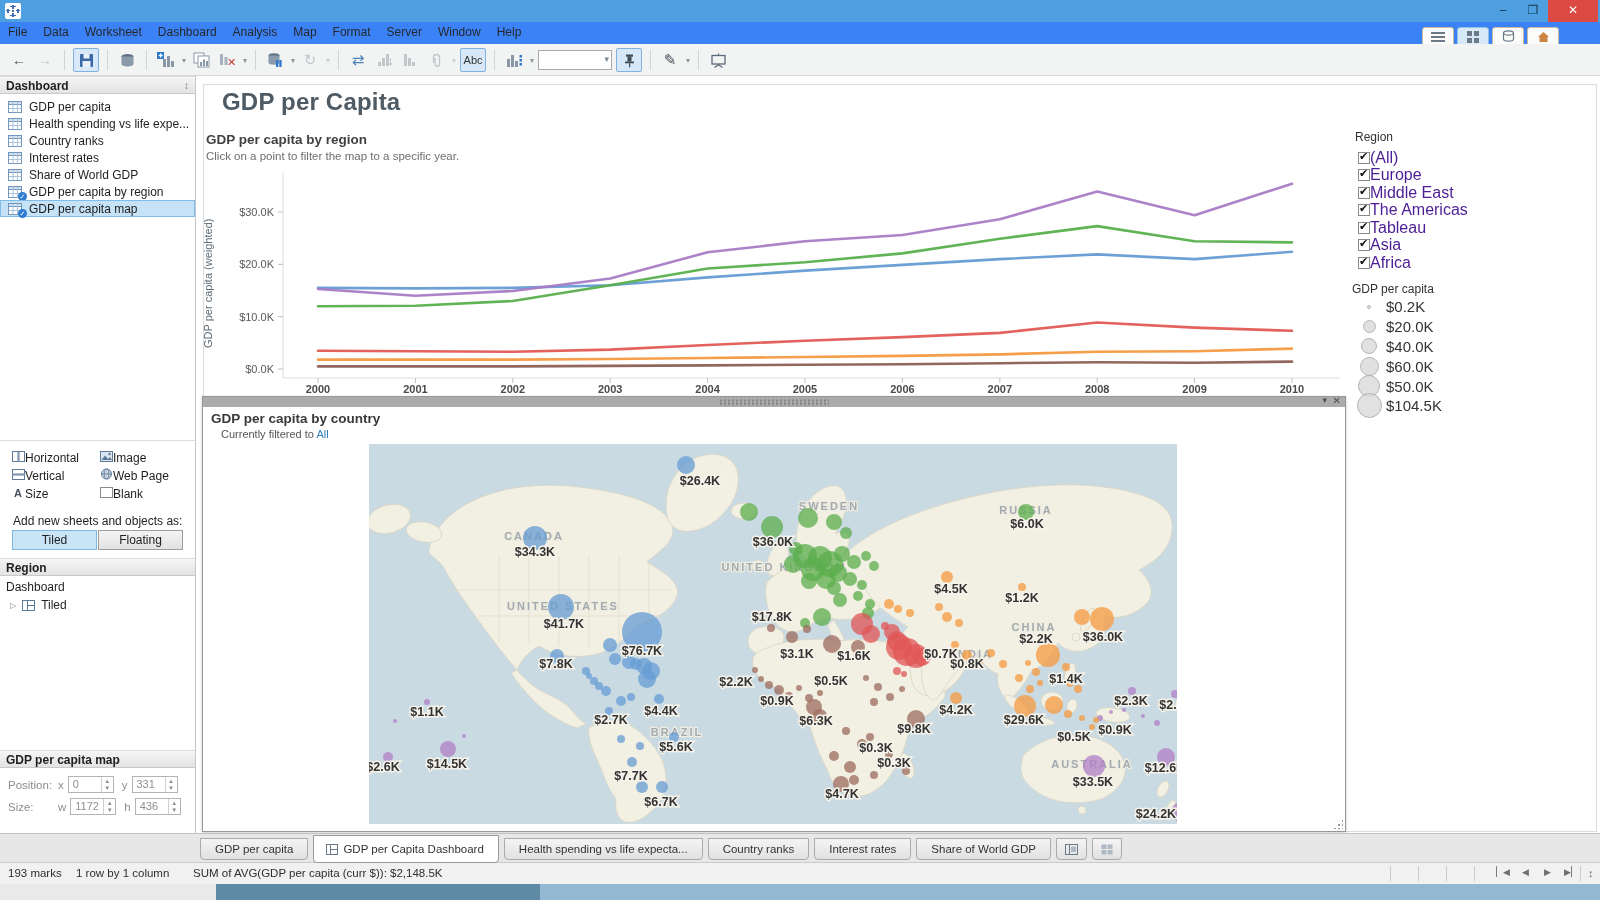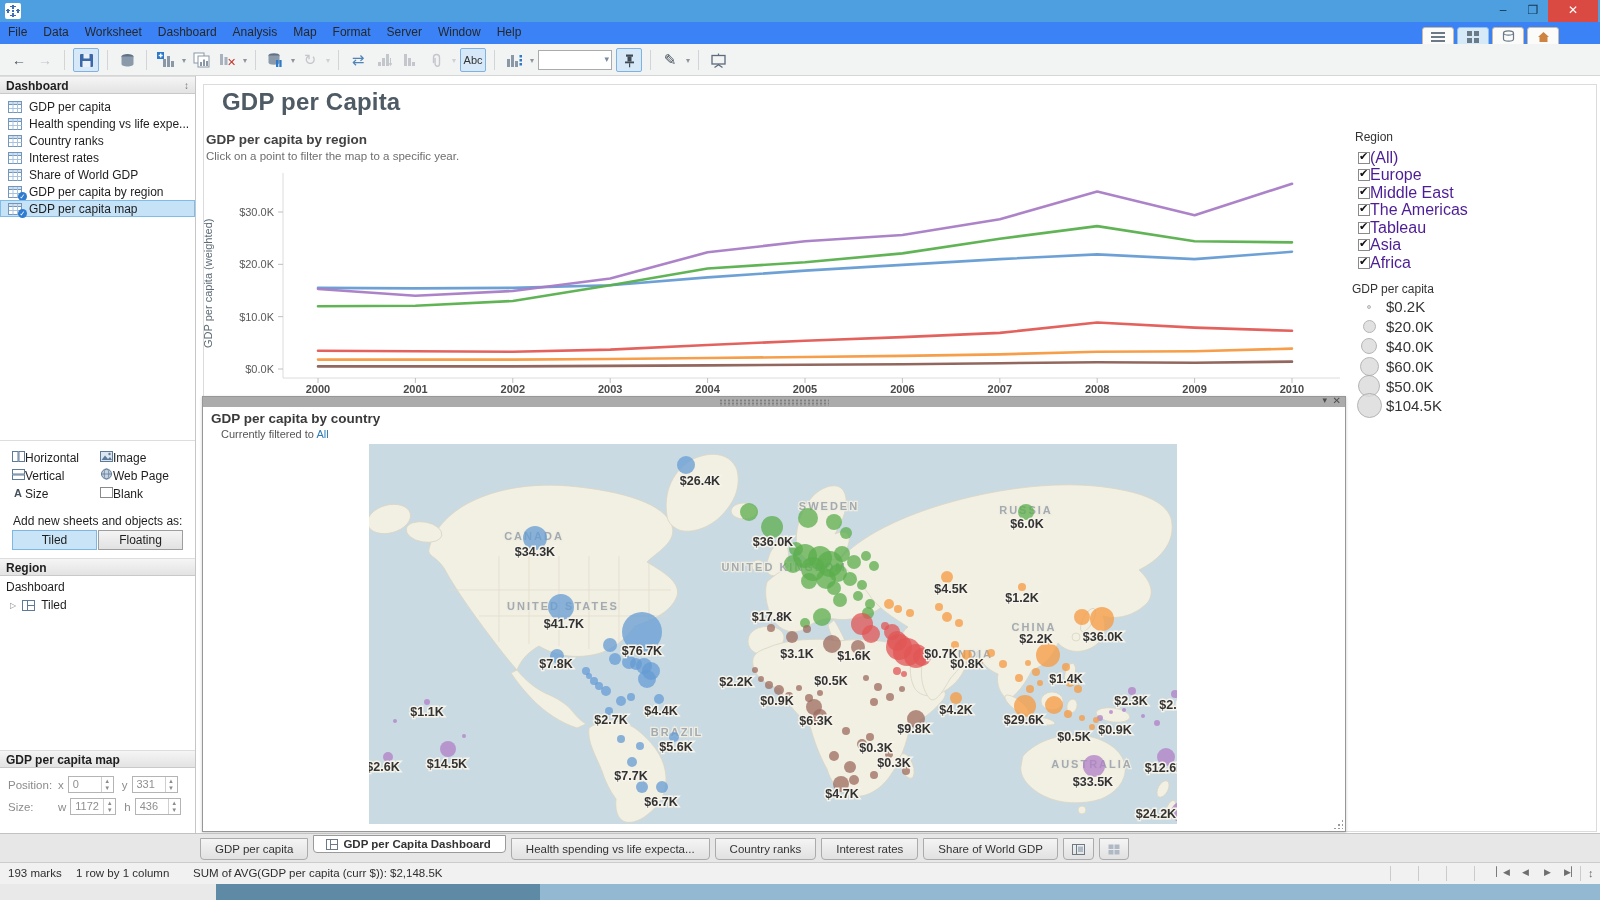--- a/index.html
+++ b/index.html
@@ -106,21 +106,21 @@
   .resize-grip { position:absolute; right:2px; bottom:2px; width:10px; height:10px;
     background-image:radial-gradient(circle,#9A9A9A 1px,transparent 1.2px); background-size:4px 4px;
     clip-path:polygon(100% 0,100% 100%,0 100%); }
 
   
   .tabstrip { position:absolute; left:0; top:833px; width:1600px; height:29px; background:#E7E7E7; border-top:1px solid #C2C2C2; }
   .tabs { position:absolute; left:200px; top:0; display:flex; gap:5px; align-items:flex-start; }
   .tab { margin-top:4px; height:22px; line-height:20px; padding:0 14px; font-size:11.5px; color:#333;
     border:1px solid #ABABAB; border-radius:0 0 4px 4px; background:linear-gradient(#F4F4F4,#E1E1E1);
     display:flex; align-items:center; gap:5px; white-space:nowrap; }
-  .tab.active { margin-top:1px; height:18px; background:#fff; font-weight:bold; border-color:#9A9A9A; z-index:2;padding-left:12px; }
+  .tab.active { margin-top:1px; height:28px; background:#fff; font-weight:normal; border-color:#9A9A9A; z-index:2;padding-left:12px; }
   .tab.icon-only { padding:0 8px; }
 
   
   .statusbar { position:absolute; left:0; top:862px; width:1600px; height:22px; background:#F1F1F1; border-top:1px solid #CCC; }
   .status-text { position:absolute; top:4px; font-size:11.5px; color:#2E2E2E; }
   .sb-sep { position:absolute; top:3px; width:1px; height:15px; background:#CBCBCB; }
   .sb-nav { position:absolute; top:4px; font-size:9px; color:#6E6E6E; }
 
   .bottomstrip { position:absolute; top:884px; height:16px; }
 </style>

